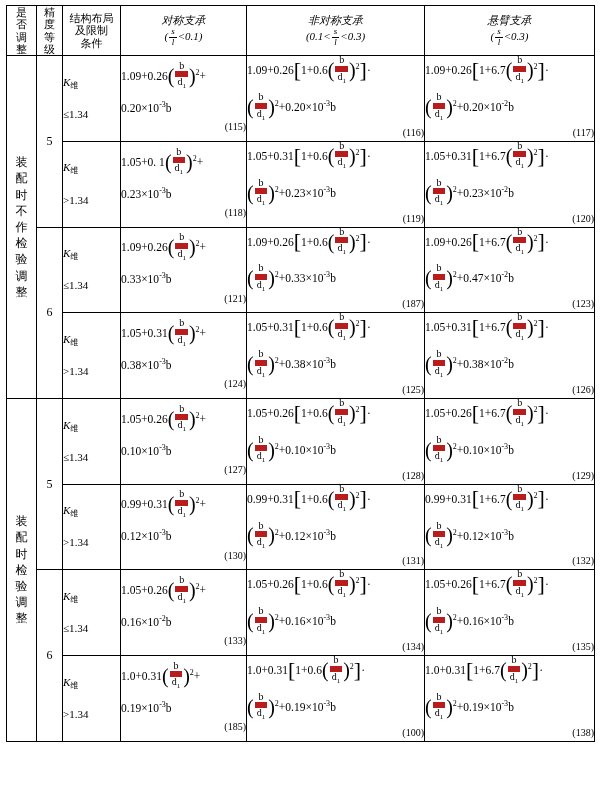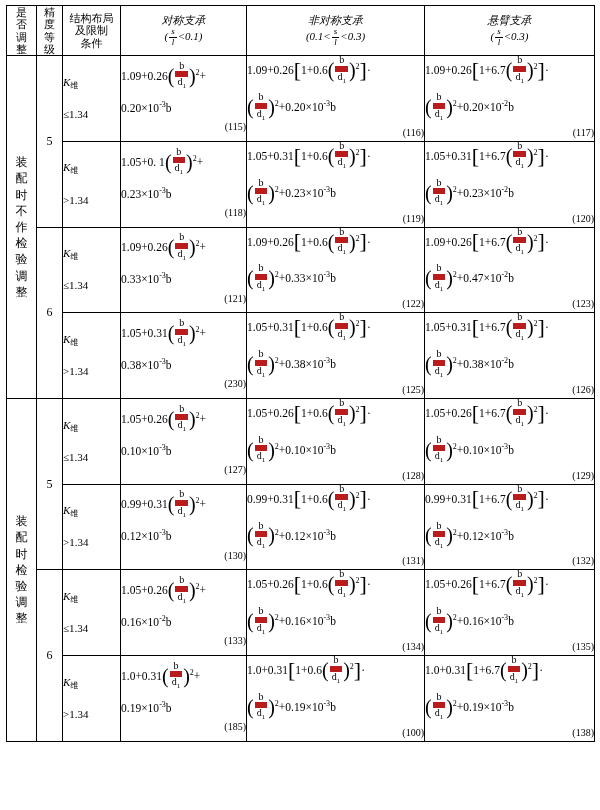--- a/index.html
+++ b/index.html
@@ -246,34 +246,34 @@
           <td rowspan="2" class="grade">6</td>
           <td class="cond"><span class="krow"><i>K</i><span class="ksub">维</span></span><span class="ineq">≤1.34</span></td>
           <td class="fcell">
             <div class="fline">1.09+0.26<span class="pwrap"><span class="pbig">(</span><span class="frac"><span class="num">b</span><span class="den">d<sub>1</sub></span></span><span class="pbig">)</span></span><sup class="exp">2</sup>+</div>
             <div class="fline2 sci">0.33×10<sup>-3</sup>b</div>
             <div class="tagline">(121)</div>
           </td>
           <td class="fcell">
             <div class="fline">1.09+0.26<span class="bbig">[</span>1+0.6<span class="pwrap"><span class="pbig">(</span><span class="frac"><span class="num">b</span><span class="den">d<sub>1</sub></span></span><span class="pbig">)</span></span><sup class="exp">2</sup><span class="bbig">]</span>·</div>
             <div class="fline2 sci"><span class="pwrap"><span class="pbig">(</span><span class="frac"><span class="num">b</span><span class="den">d<sub>1</sub></span></span><span class="pbig">)</span></span><sup class="exp">2</sup>+0.33×10<sup>-3</sup>b</div>
-            <div class="tagline">(122)</div>
+            <div class="tagline">(187)</div>
           </td>
           <td class="fcell">
             <div class="fline">1.09+0.26<span class="bbig">[</span>1+6.7<span class="pwrap"><span class="pbig">(</span><span class="frac"><span class="num">b</span><span class="den">d<sub>1</sub></span></span><span class="pbig">)</span></span><sup class="exp">2</sup><span class="bbig">]</span>·</div>
             <div class="fline2 sci"><span class="pwrap"><span class="pbig">(</span><span class="frac"><span class="num">b</span><span class="den">d<sub>1</sub></span></span><span class="pbig">)</span></span><sup class="exp">2</sup>+0.47×10<sup>-2</sup>b</div>
             <div class="tagline">(123)</div>
           </td>
         </tr>
         <tr>
           <td class="cond"><span class="krow"><i>K</i><span class="ksub">维</span></span><span class="ineq">&gt;1.34</span></td>
           <td class="fcell">
             <div class="fline">1.05+0.31<span class="pwrap"><span class="pbig">(</span><span class="frac"><span class="num">b</span><span class="den">d<sub>1</sub></span></span><span class="pbig">)</span></span><sup class="exp">2</sup>+</div>
             <div class="fline2 sci">0.38×10<sup>-3</sup>b</div>
-            <div class="tagline">(230)</div>
+            <div class="tagline">(124)</div>
           </td>
           <td class="fcell">
             <div class="fline">1.05+0.31<span class="bbig">[</span>1+0.6<span class="pwrap"><span class="pbig">(</span><span class="frac"><span class="num">b</span><span class="den">d<sub>1</sub></span></span><span class="pbig">)</span></span><sup class="exp">2</sup><span class="bbig">]</span>·</div>
             <div class="fline2 sci"><span class="pwrap"><span class="pbig">(</span><span class="frac"><span class="num">b</span><span class="den">d<sub>1</sub></span></span><span class="pbig">)</span></span><sup class="exp">2</sup>+0.38×10<sup>-3</sup>b</div>
             <div class="tagline">(125)</div>
           </td>
           <td class="fcell">
             <div class="fline">1.05+0.31<span class="bbig">[</span>1+6.7<span class="pwrap"><span class="pbig">(</span><span class="frac"><span class="num">b</span><span class="den">d<sub>1</sub></span></span><span class="pbig">)</span></span><sup class="exp">2</sup><span class="bbig">]</span>·</div>
             <div class="fline2 sci"><span class="pwrap"><span class="pbig">(</span><span class="frac"><span class="num">b</span><span class="den">d<sub>1</sub></span></span><span class="pbig">)</span></span><sup class="exp">2</sup>+0.38×10<sup>-2</sup>b</div>
             <div class="tagline">(126)</div>

